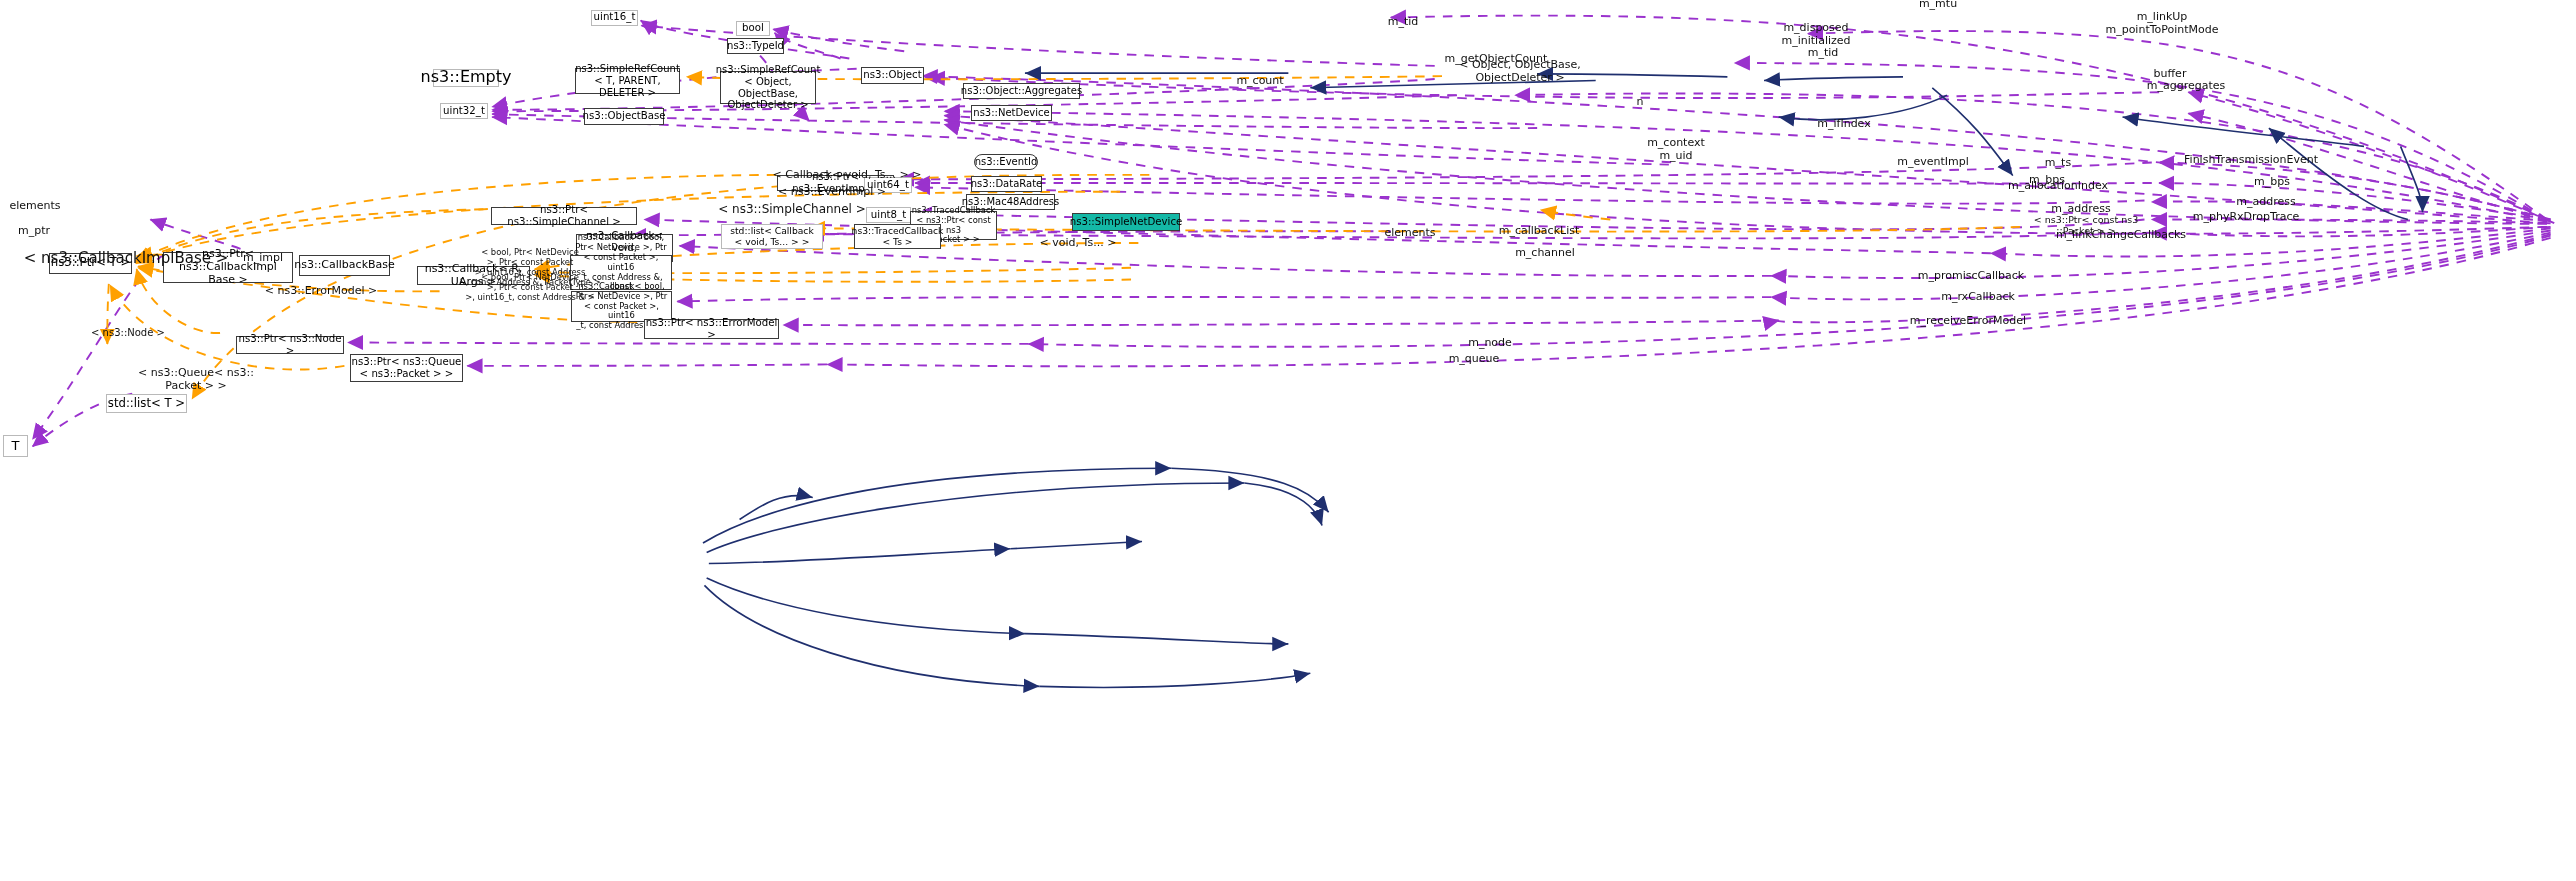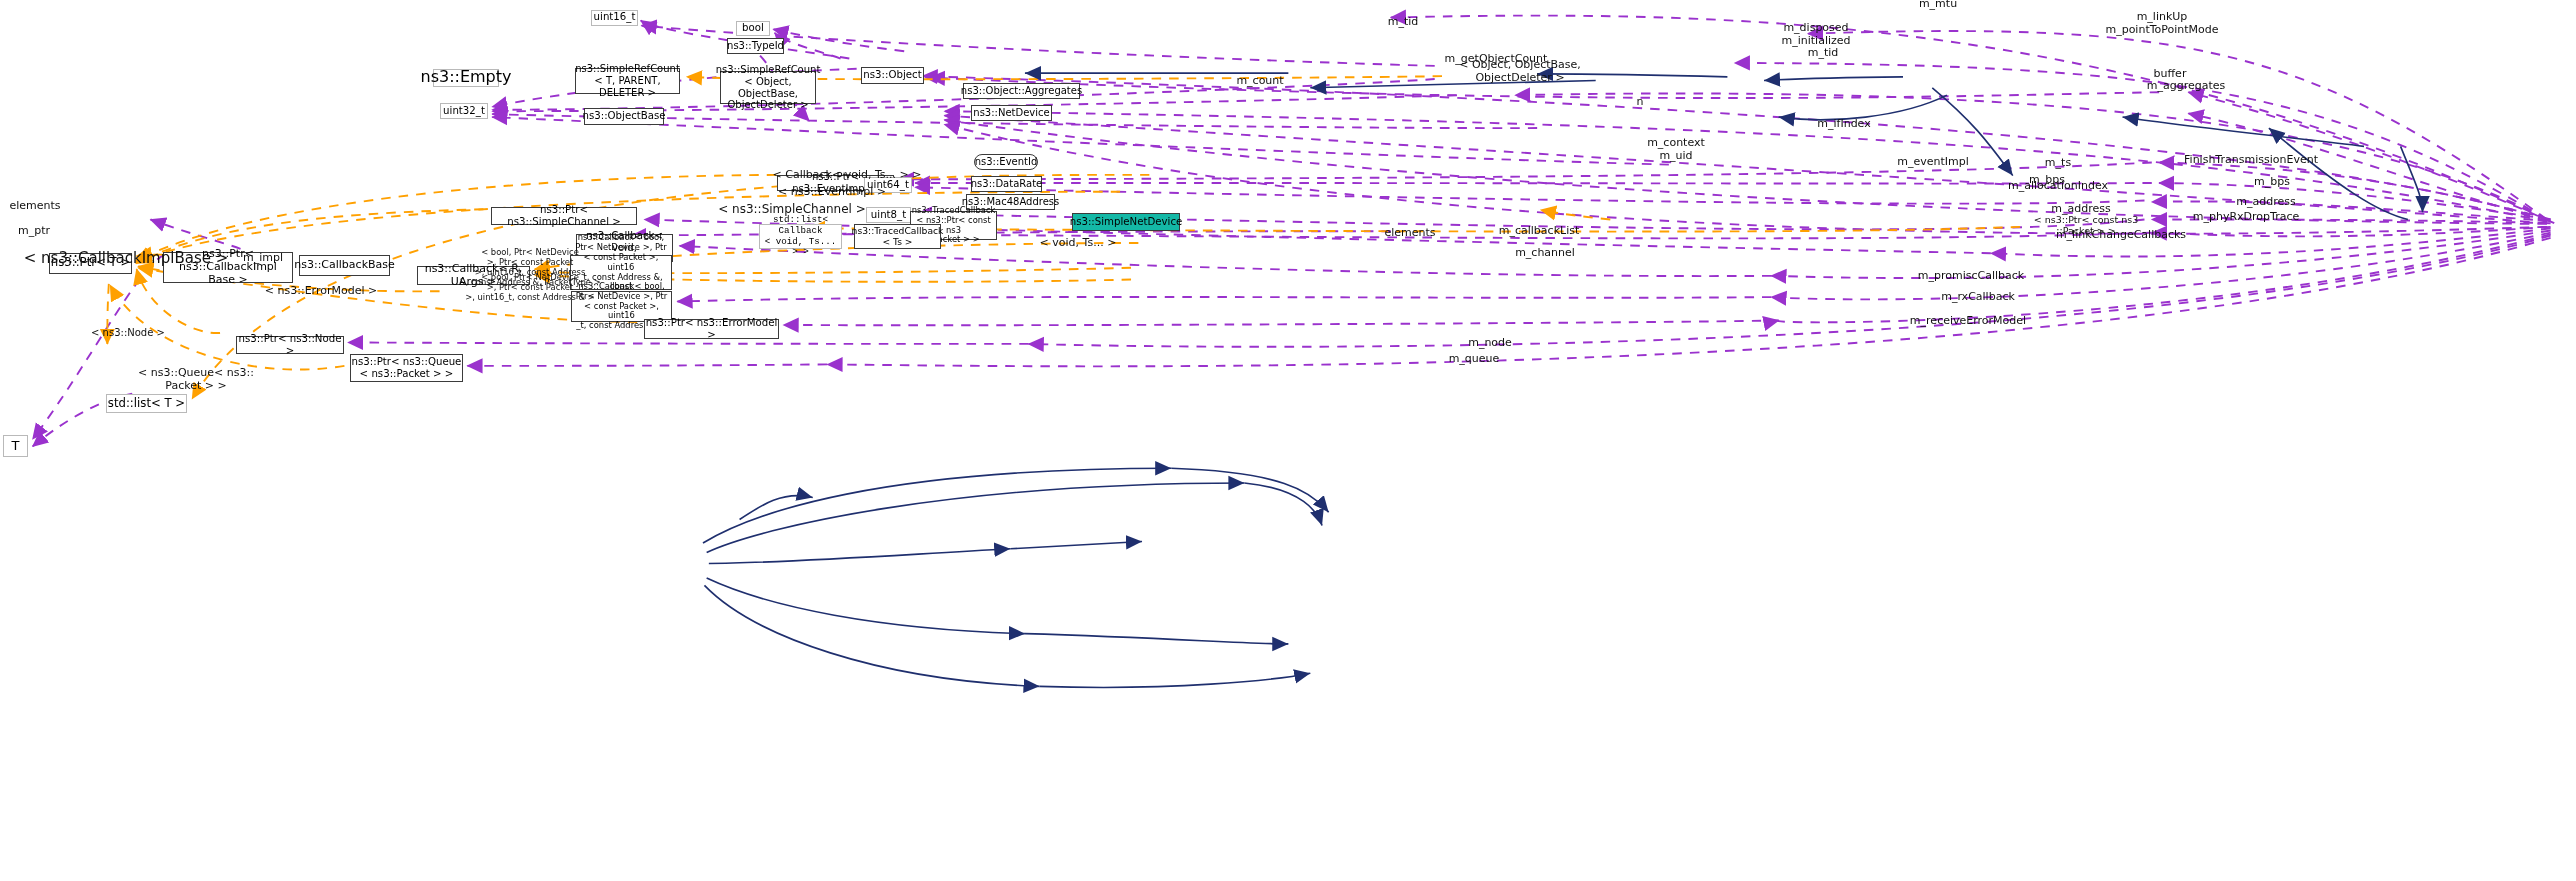--- a/index.html
+++ b/index.html
@@ -166,21 +166,21 @@
   <div class="node solid" style="left:971px;top:105px;width:81px;height:16px;font-size:10px;">ns3::NetDevice</div>
   <div class="node solid" style="left:777px;top:175px;width:117px;height:16px;font-size:10px;">ns3::Ptr&lt; ns3::EventImpl &gt;</div>
   <div class="node light" style="left:864px;top:177px;width:48px;height:16px;font-size:10.2px;">uint64_t</div>
   <div class="node light" style="left:866px;top:207px;width:45px;height:16px;font-size:10.2px;">uint8_t</div>
   <div class="node solid" style="left:974px;top:154px;width:64px;height:16px;font-size:10px;border-radius:8px;">ns3::EventId</div>
   <div class="node solid" style="left:971px;top:176px;width:71px;height:16px;font-size:10px;">ns3::DataRate</div>
   <div class="node solid" style="left:966px;top:194px;width:89px;height:16px;font-size:10px;">ns3::Mac48Address</div>
   <div class="node solid" style="left:910px;top:211px;width:87px;height:29px;font-size:8.4px;">ns3::TracedCallback
 &lt; ns3::Ptr&lt; const ns3
 ::Packet &gt; &gt;</div>
-  <div class="node light" style="left:759px;top:224px;width:83px;height:25px;font-size:9.2px;font-family:Liberation Mono, monospace;">std::list&lt; Callback
+  <div class="node light" style="left:721px;top:224px;width:102px;height:25px;font-size:9.2px;">std::list&lt; Callback
 &lt; void, Ts... &gt; &gt;</div>
   <div class="node solid" style="left:854px;top:224px;width:87px;height:25px;font-size:9.2px;">ns3::TracedCallback
 &lt; Ts &gt;</div>
   <div class="node target" style="left:1072px;top:213px;width:108px;height:17.6px;font-size:10.2px;">ns3::SimpleNetDevice</div>
 
   <div class="elabel" style="left:1938px;top:4.4px;font-size:11px;">m_mtu</div>
   <div class="elabel" style="left:1403px;top:22px;font-size:11px;">m_tid</div>
   <div class="elabel" style="left:2162px;top:24px;font-size:11px;">m_linkUp
 m_pointToPointMode</div>
   <div class="elabel" style="left:1816px;top:35px;font-size:11px;">m_disposed

